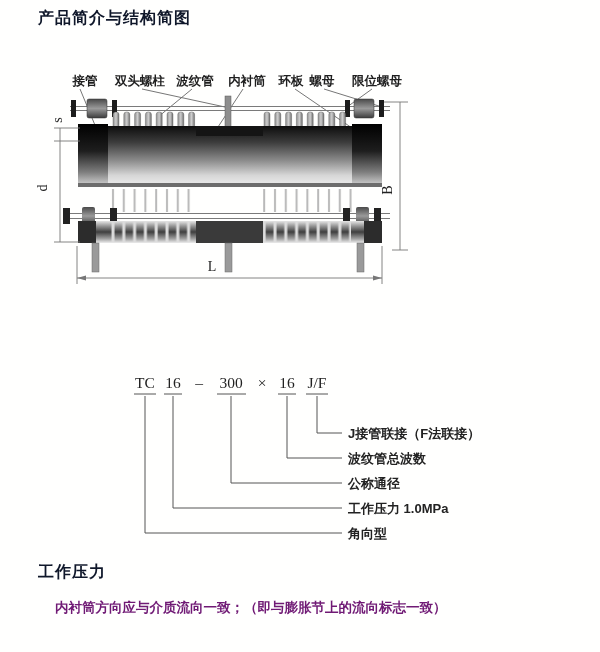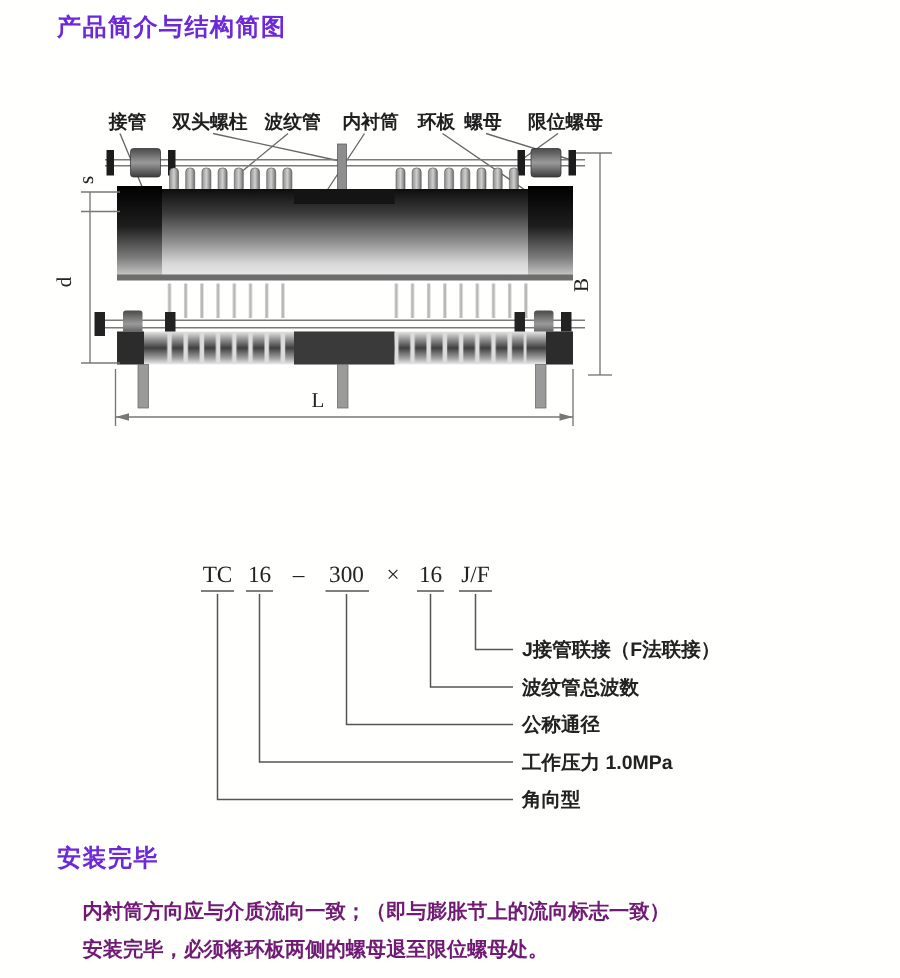--- a/index.html
+++ b/index.html
@@ -2,21 +2,21 @@
 <html><head>
 <meta charset="utf-8">
 <style>
   html,body{margin:0;padding:0;background:#ffffff;}
   .page{
     position:relative;width:600px;height:652px;background:#fffffe;
     font-family:"Liberation Sans","DejaVu Sans",sans-serif;overflow:hidden;
   }
   .sec-heading{
     position:absolute;left:38px;font-size:16px;font-weight:bold;
-    color:#6d28d9;letter-spacing:1px;margin:0;
+    color:#0f172a;letter-spacing:1px;margin:0;
   }
   #h-intro{top:8px;}
   #h-code{top:348px;}
   #h-install{top:562px;}
   .diagram-svg{position:absolute;left:0;top:60px;}
   .code-svg{position:absolute;left:0;top:372px;}
   .install-text{
     position:absolute;left:55px;top:595px;width:500px;
     font-size:13.5px;font-weight:600;color:#701a75;line-height:25px;
   }
@@ -223,20 +223,19 @@
     </g>
     <g>
       <text class="expl-label" x="348" y="65.5">J接管联接（F法联接）</text>
       <text class="expl-label" x="348" y="90.5">波纹管总波数</text>
       <text class="expl-label" x="348" y="115.5">公称通径</text>
       <text class="expl-label" x="348" y="140.5">工作压力 1.0MPa</text>
       <text class="expl-label" x="348" y="165.5">角向型</text>
     </g>
   </svg>
 
-  <h2 class="sec-heading" id="h-install">安装完毕</h2>
+  <h2 class="sec-heading" id="h-install">工作压力</h2>
 
   <div class="install-text">
     <div>内衬筒方向应与介质流向一致；（即与膨胀节上的流向标志一致）</div>
-    <div>安装完毕，必须将环板两侧的螺母退至限位螺母处。</div>
   </div>
 
 </div>
 
 </body></html>

